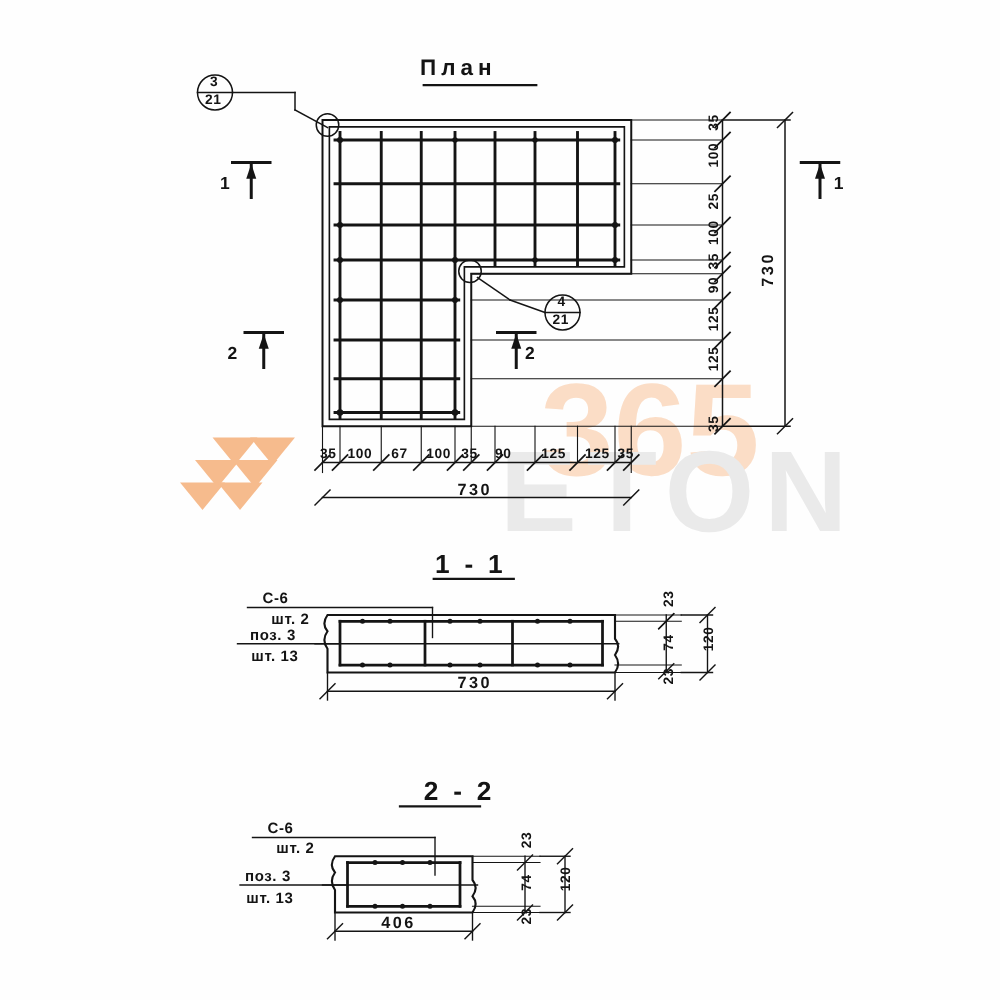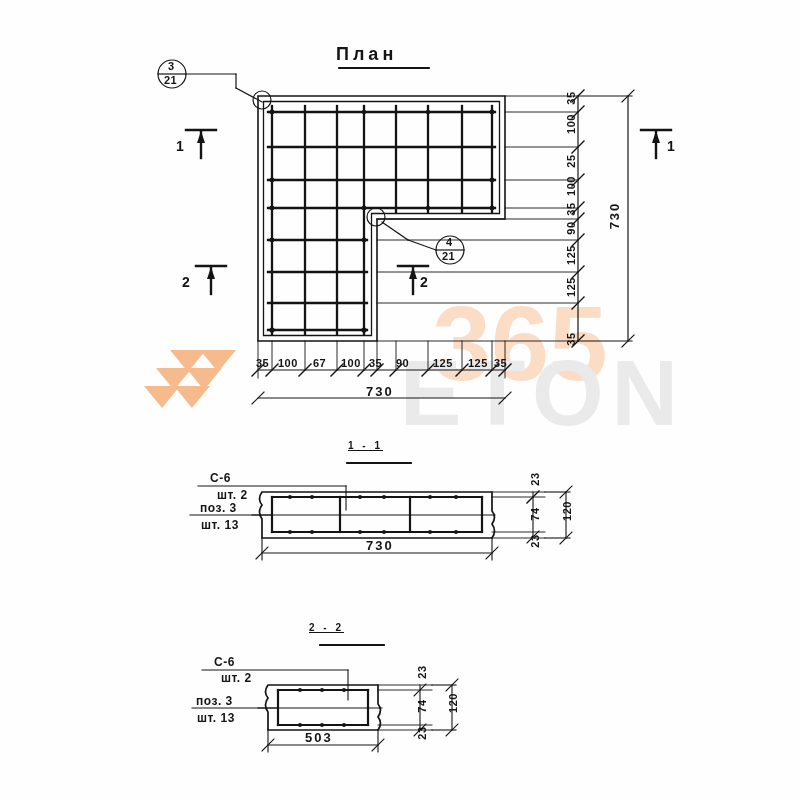--- a/index.html
+++ b/index.html
@@ -34,24 +34,23 @@
     color: #141414;
     white-space: nowrap;
     letter-spacing: 0.5px;
   }
   .title {
     font-size: 18px;
     font-weight: bold;
     letter-spacing: 4px;
   }
   .sectitle {
-    font-size: 10px;
+    font-size: 21px;
     font-weight: bold;
     letter-spacing: 3px;
-    text-decoration: underline;
   }
   .dim {
     font-size: 11px;
     font-weight: bold;
     font-family: "Liberation Sans", sans-serif;
   }
   .dimv {
     font-size: 11px;
     font-weight: bold;
     transform-origin: 50% 50%;
@@ -376,21 +375,21 @@
 
       <line x1="339" y1="68" x2="429" y2="68" stroke-width="1.8"></line>
       <line x1="347" y1="463" x2="411" y2="463" stroke-width="1.8"></line>
       <line x1="320" y1="645" x2="384" y2="645" stroke-width="1.8"></line>
     </g>
   </svg>
   </div>
 
   <div class="lbl title" style="left:336px; top:44px;">План</div>
   <div class="lbl sectitle" style="left:348px; top:440px;">1 - 1</div>
-  <div class="lbl sectitle" style="left:309px; top:622px;">2 - 2</div>
+  <div class="lbl sectitle" style="left:339px; top:622px;">2 - 2</div>
 
   <div class="lbl callnum" style="left:168px; top:60px;">3</div>
   <div class="lbl callnum" style="left:164px; top:74px;">21</div>
 
   <div class="lbl callnum" style="left:446px; top:236px;">4</div>
   <div class="lbl callnum" style="left:442px; top:250px;">21</div>
 
   <div class="lbl mark" style="left:176px; top:138px;">1</div>
   <div class="lbl mark" style="left:182px; top:274px;">2</div>
   <div class="lbl mark" style="left:667px; top:138px;">1</div>
@@ -425,19 +424,19 @@
   <div class="lbl dim" style="left:366px; top:538px; font-size:13px; letter-spacing:2px;">730</div>
   <div class="lbl dimv" style="left:522px; top:473px; width:26px; text-align:center;">23</div>
   <div class="lbl dimv" style="left:522px; top:508px; width:26px; text-align:center;">74</div>
   <div class="lbl dimv" style="left:522px; top:535px; width:26px; text-align:center;">23</div>
   <div class="lbl dimv" style="left:551px; top:505px; width:32px; text-align:center;">120</div>
 
   <div class="lbl note" style="left:214px; top:655px;">С-6</div>
   <div class="lbl note" style="left:221px; top:671px;">шт. 2</div>
   <div class="lbl note" style="left:196px; top:694px;">поз. 3</div>
   <div class="lbl note" style="left:197px; top:711px;">шт. 13</div>
-  <div class="lbl dim" style="left:305px; top:730px; font-size:13px; letter-spacing:2px;">503</div>
+  <div class="lbl dim" style="left:305px; top:730px; font-size:13px; letter-spacing:2px;">406</div>
   <div class="lbl dimv" style="left:409px; top:666px; width:26px; text-align:center;">23</div>
   <div class="lbl dimv" style="left:409px; top:700px; width:26px; text-align:center;">74</div>
   <div class="lbl dimv" style="left:409px; top:727px; width:26px; text-align:center;">23</div>
   <div class="lbl dimv" style="left:437px; top:697px; width:32px; text-align:center;">120</div>
 
 </div>
 
 </body></html>

